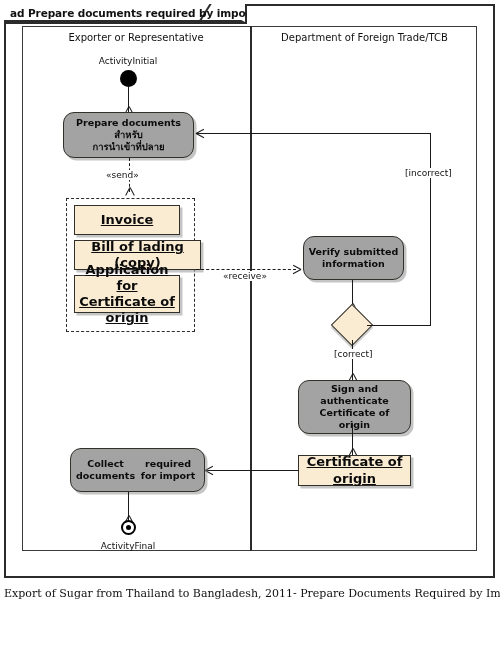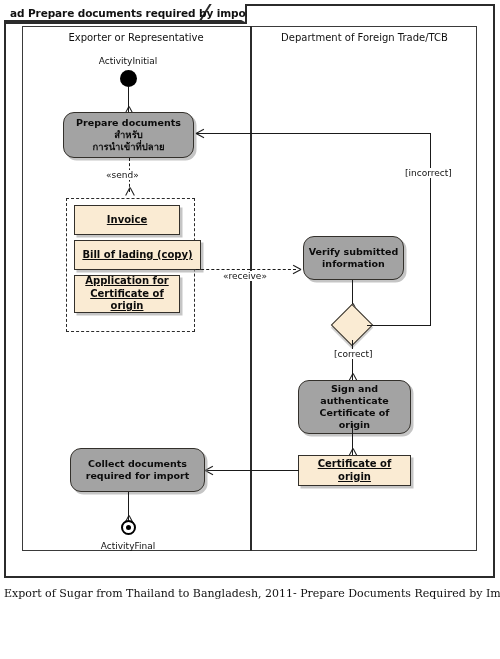--- a/index.html
+++ b/index.html
@@ -125,21 +125,21 @@
     position: absolute;
     box-sizing: border-box;
     background: #faebd3;
     border: 1.2px solid #33302b;
     border-radius: 0;
     box-shadow: 2.5px 2.5px 0 rgba(150,150,150,0.55);
     display: flex;
     align-items: center;
     justify-content: center;
     text-align: center;
-    font-size: 10px;
+    font-size: 13px;
     font-weight: bold;
     color: #0b0b0b;
     line-height: 1.25;
     padding: 2px 4px;
   }
   .object-node .u, .action-node .u {
     text-decoration: underline;
   }
 
   
@@ -370,21 +370,21 @@
 <div class="object-node" id="node-certificate" style="left:298px; top:455px; width:113px; height:31px;">
   <span class="u">Certificate of origin</span>
 </div>
 
 <div class="line-h" style="left:205px; top:470px; width:94px;"></div>
 <div class="vhead left" style="left:205px; top:470px;">
     <span></span>
     <span></span>
   </div>
 
-<div class="action-node" id="node-collect" style="left:70px; top:448px; width:135px; height:44px; flex-direction:column;">
+<div class="action-node" id="node-collect" style="left:70px; top:448px; width:135px; height:44px; flex-direction:row;">
   <div>Collect documents</div>
   <div>required for import</div>
 </div>
 
 <div class="line-v" style="left:128px; top:492px; height:30px;"></div>
 <div class="vhead down" style="left:129px; top:515px;">
     <span></span>
     <span></span>
   </div>
 

